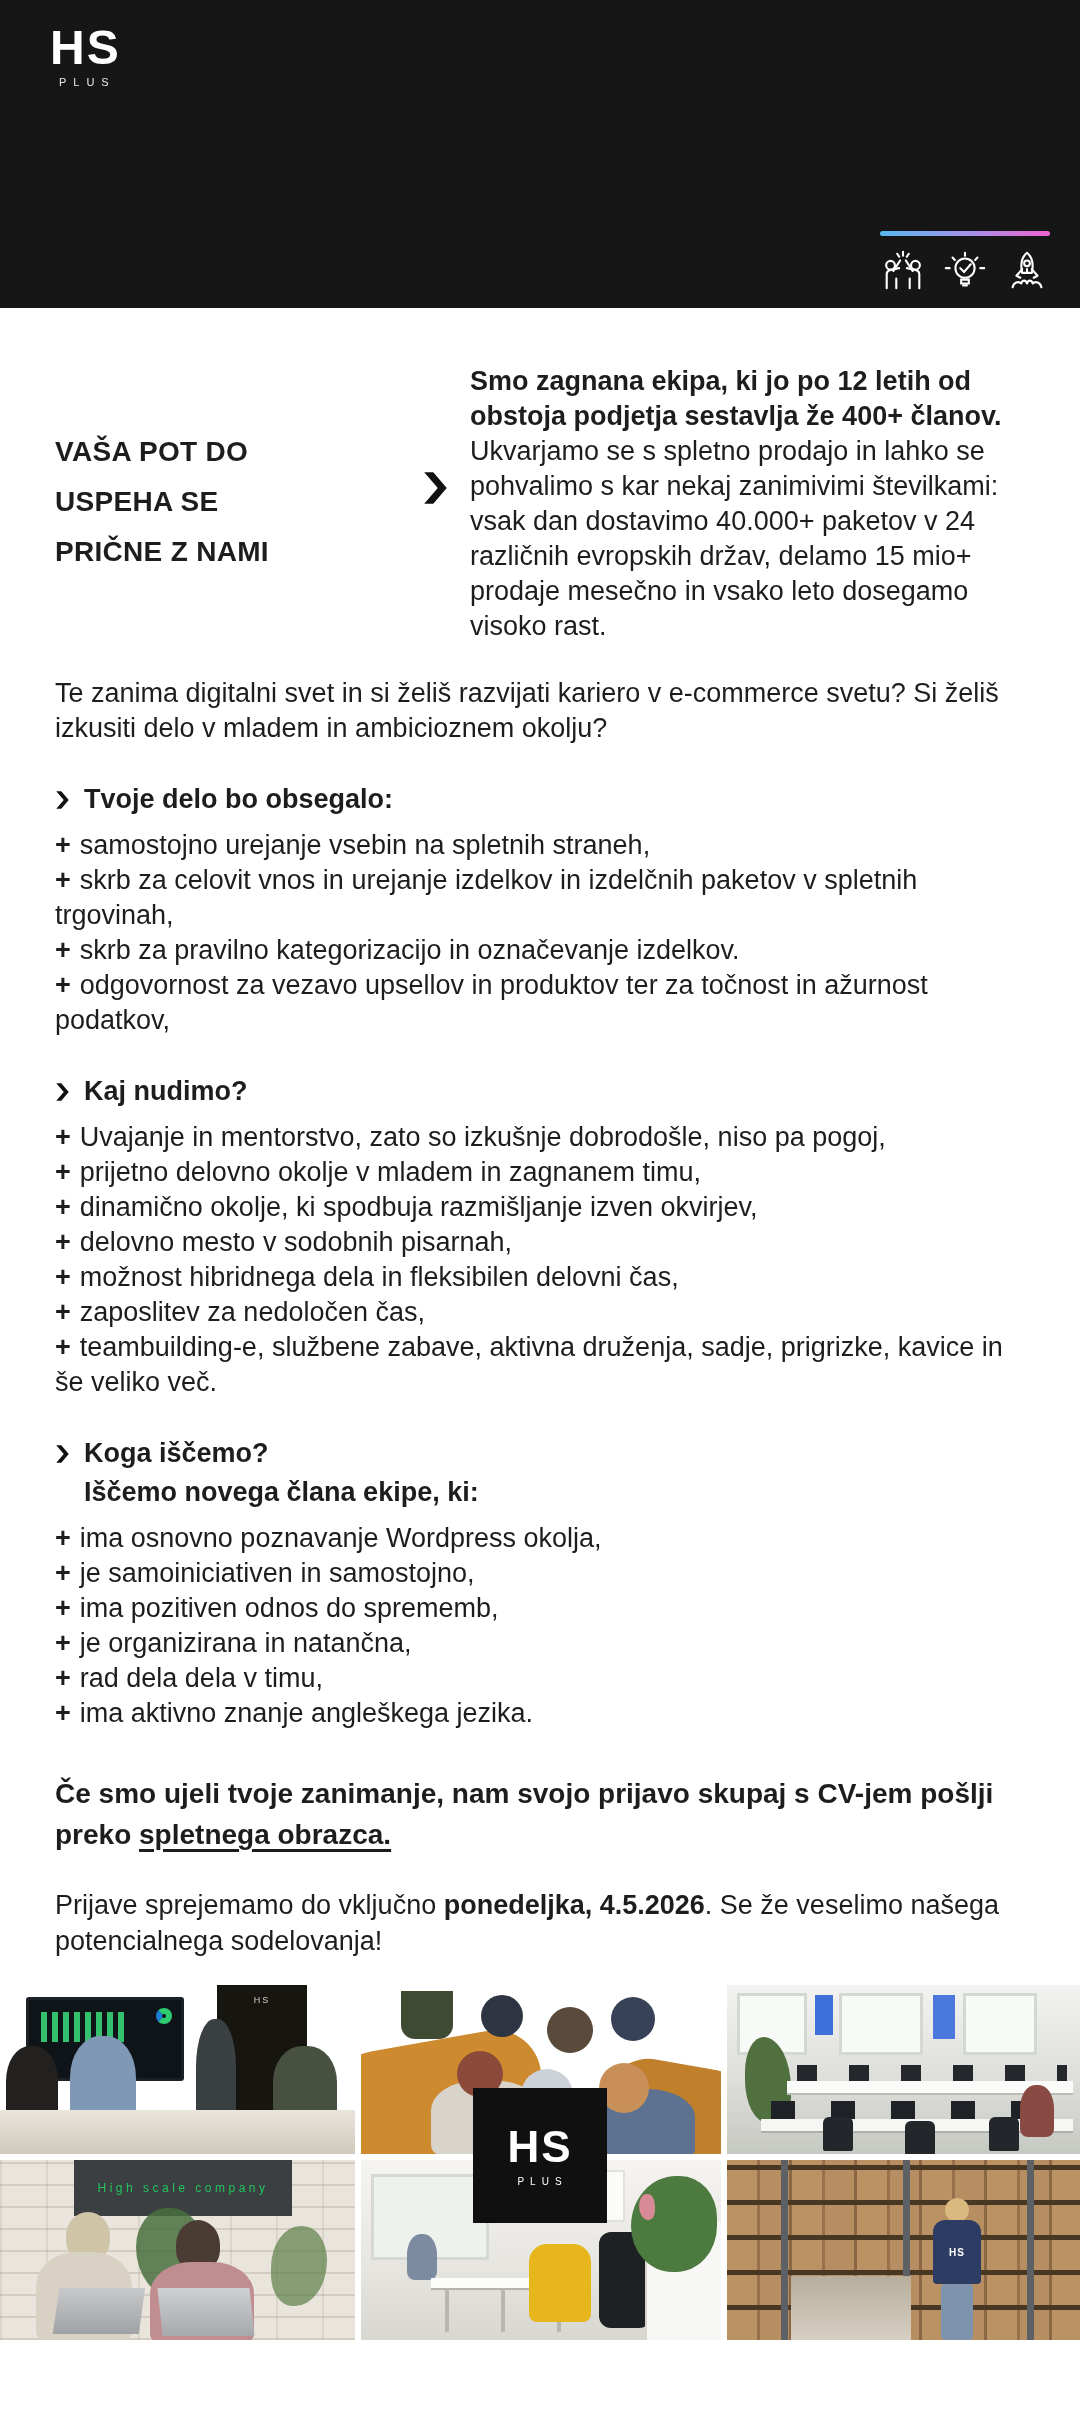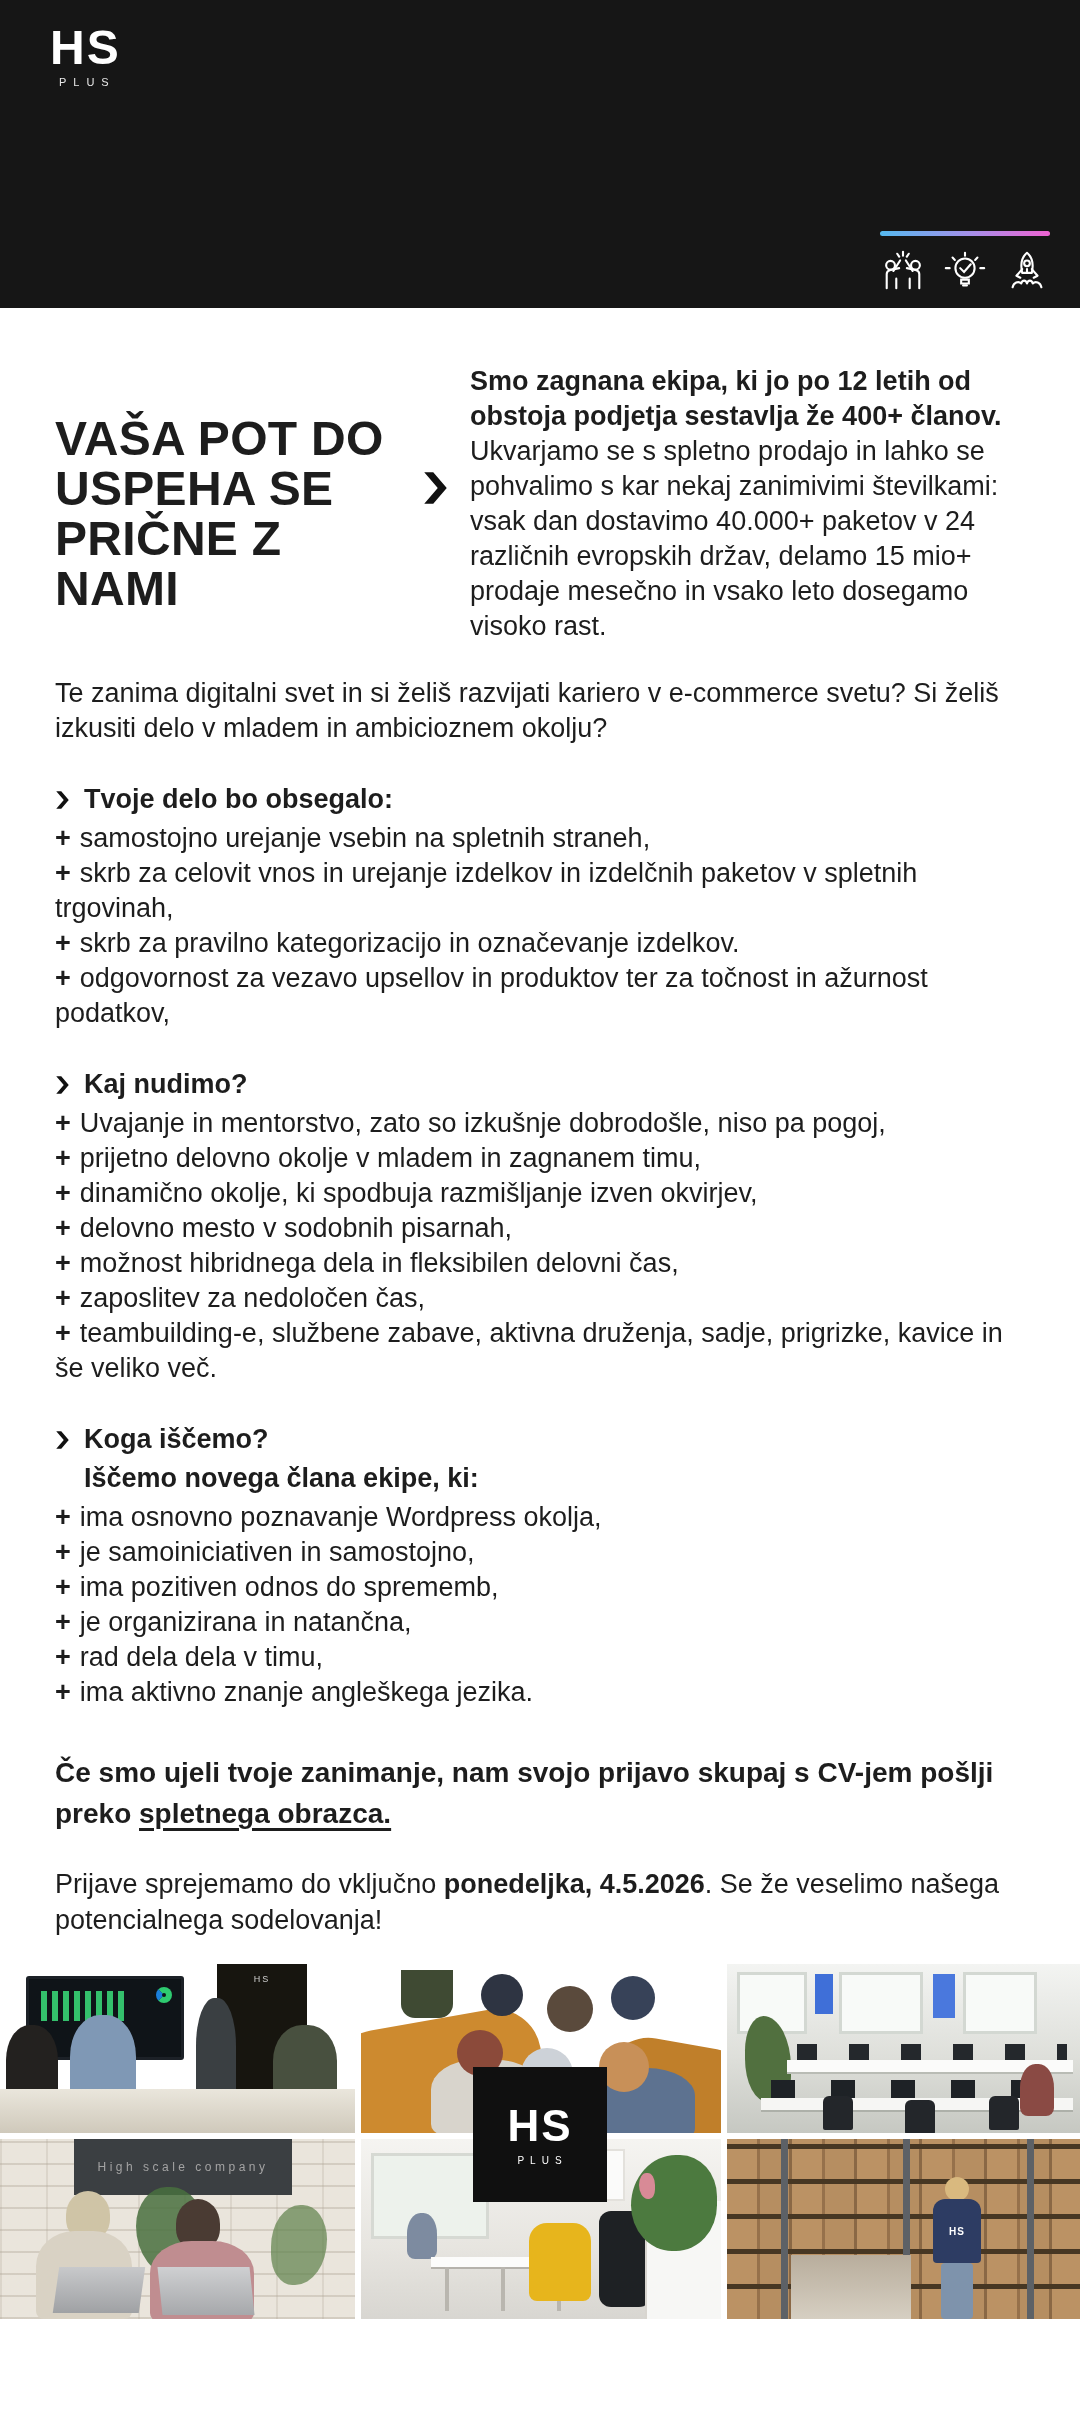--- a/index.html
+++ b/index.html
@@ -31,35 +31,35 @@
     background: linear-gradient(90deg, #55b9ef 0%, #a88ee9 55%, #ef63d2 100%);
   }
   .icons-row { display: flex; justify-content: space-between; align-items: center; margin-top: 12px; }
   .hero-icon svg { display: block; }
 
   
   .content { padding: 0 60px 0 55px; }
 
   .intro { display: flex; margin-top: 52px; }
   .intro-left { width: 345px; padding-top: 54px; }
-  .intro-heading { font-size: 48px; font-weight: 800; line-height: 50px; letter-spacing: 0.3px; }
+  .intro-heading { font-size: 28px; font-weight: 800; line-height: 50px; letter-spacing: 0.3px; margin-top: 13px; }
   .intro-arrow-col { width: 70px; display: flex; justify-content: center; align-items: flex-start; padding-top: 112px; }
   .chev-big { width: 27px; height: 32px; }
   .chev-small { width: 15px; height: 18px; flex: 0 0 auto; }
   .chev-fill { fill: #111111; }
   .intro-right { flex: 1; font-size: 27px; line-height: 35px; padding-top: 4px; }
   .intro-right .lead-bold { font-weight: 700; }
 
   .para { font-size: 27px; line-height: 35px; margin-top: 32px; }
 
   .job-section { margin-top: 38px; }
   .sec-head { display: flex; align-items: center; gap: 14px; }
   .sec-head h3 { font-size: 27px; font-weight: 700; }
   .sec-sub { font-size: 27px; font-weight: 700; margin: 8px 0 0 29px; }
-  .items { list-style: none; margin-top: 6px; font-size: 27px; line-height: 35px; }
+  .items { list-style: none; margin-top: 13px; font-size: 27px; line-height: 35px; }
   .items .plus { font-weight: 700; margin-right: 9px; }
 
   .cta { margin-top: 42px; font-size: 28px; font-weight: 700; line-height: 41px; max-width: 1000px; }
   .cta a {
     color: inherit; 
     text-decoration-thickness: 2.5px; text-underline-offset: 5px;
   }
   .closing { margin-top: 32px; font-size: 27px; line-height: 36px; }
   .closing .date-bold { font-weight: 700; }
 
@@ -123,21 +123,21 @@
   .p3 .mons2 { left: 44px; top: 116px; width: 300px; height: 18px;
     background: repeating-linear-gradient(90deg, #1e2226 0 24px, transparent 24px 60px); }
   .p3 .chair { background: #23262a; border-radius: 6px 6px 2px 2px; width: 30px; height: 34px; }
   .p3 .c1 { left: 96px; top: 132px; } .p3 .c2 { left: 178px; top: 136px; } .p3 .c3 { left: 262px; top: 132px; }
   .p3 .person { right: 26px; top: 100px; width: 34px; height: 52px; background: #8a4a44; border-radius: 45% 45% 8px 8px; }
 
   
   .p4 { background-color: #eae5dc;
     background-image: repeating-linear-gradient(0deg, rgba(175,165,150,.38) 0 2px, transparent 2px 22px),
                       repeating-linear-gradient(90deg, rgba(175,165,150,.25) 0 2px, transparent 2px 46px); }
-  .p4 .sign { left: 74px; top: 0; width: 218px; height: 56px; background: #3b3f42; color: #a3a3a3;
+  .p4 .sign { left: 74px; top: 0; width: 218px; height: 56px; background: #3b3f42; color: #22c55e;
     display: flex; align-items: center; justify-content: center; font-size: 12px; letter-spacing: 3.5px; }
   .p4 .plant1 { left: 136px; top: 48px; width: 70px; height: 90px; background: #49703e; border-radius: 46% 54% 40% 60%; opacity:.85; }
   .p4 .plant2 { right: 28px; top: 66px; width: 56px; height: 80px; background: #5d8049; border-radius: 55% 45% 60% 40%; opacity:.7; }
   .p4 .head1 { left: 66px; top: 52px; width: 44px; height: 48px; background: #cfc4a6; border-radius: 50% 50% 40% 40%; }
   .p4 .head2 { left: 176px; top: 60px; width: 44px; height: 50px; background: #4a3b33; border-radius: 50% 50% 40% 40%; }
   .p4 .body1 { left: 36px; top: 92px; width: 96px; height: 88px; background: #d9d2c4; border-radius: 40% 40% 8px 8px; }
   .p4 .body2 { left: 150px; top: 102px; width: 104px; height: 80px; background: #c08d90; border-radius: 40% 40% 8px 8px; }
   .p4 .lap1 { left: 56px; bottom: 6px; width: 86px; height: 46px; background: linear-gradient(#c8c9cb, #9fa1a4); transform: skewX(-8deg); }
   .p4 .lap2 { left: 160px; bottom: 4px; width: 92px; height: 48px; background: linear-gradient(#cfd0d2, #a6a8ab); transform: skewX(6deg); }
 

